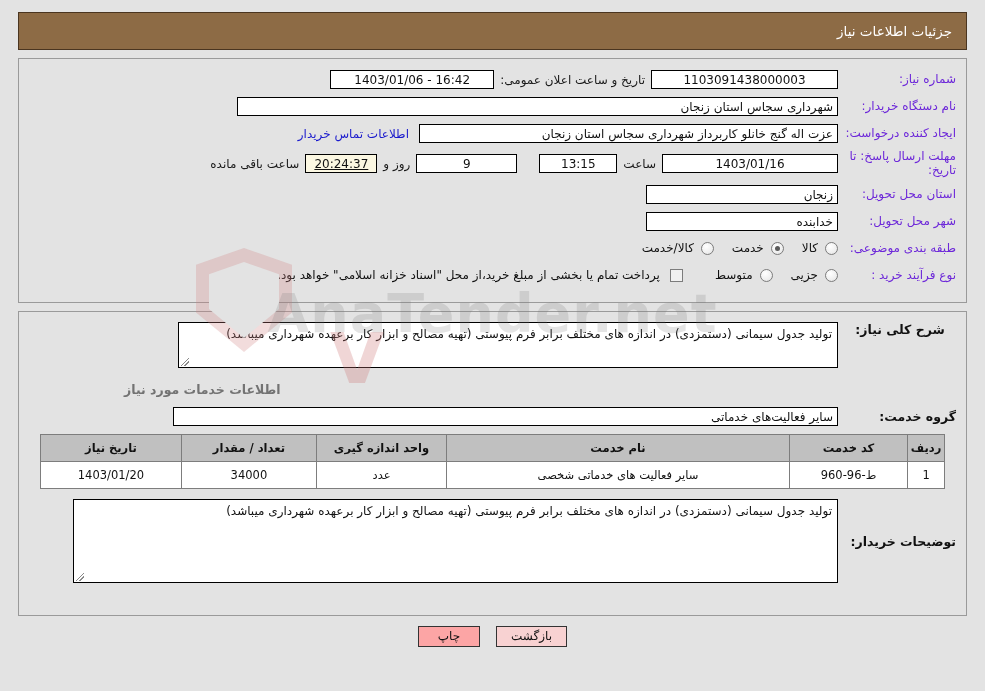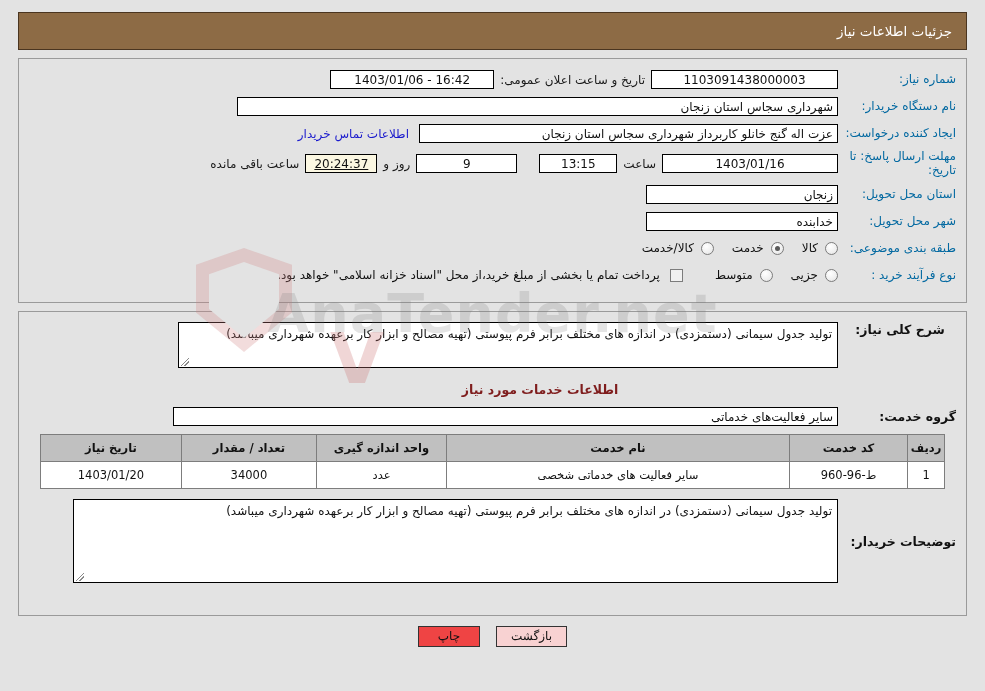--- a/index.html
+++ b/index.html
@@ -53,21 +53,21 @@
     align-items: center;
     justify-content: flex-start;
     margin-bottom: 6px;
     min-height: 21px;
   }
   .lbl {
     width: 118px;
     flex: 0 0 118px;
     text-align: right;
     font-size: 12px;
-    color: #0369a1;
+    color: #6d28d9;
     padding-left: 6px;
     box-sizing: border-box;
     line-height: 1.25;
   }
   .lbl.two-line { line-height: 1.15; }
 
   .fld {
     background: #ffffff;
     border: 1px solid #000;
     height: 19px;
@@ -168,22 +168,22 @@
     background:
       linear-gradient(135deg, transparent 46%, #8a8a8a 46%, #8a8a8a 56%, transparent 56%),
       linear-gradient(135deg, transparent 66%, #8a8a8a 66%, #8a8a8a 76%, transparent 76%);
   }
   .ta-need  { width: 660px; height: 46px; }
   .ta-notes { width: 765px; height: 84px; }
 
   .section-title {
     font-size: 12.5px;
     font-weight: bold;
-    color: #7f1d1d;
-    text-align: center;
+    color: #737373;
+    text-align: left;
     margin: 14px 0 10px 0;
     padding-left: 95px;
   }
   .bold-lbl {
     font-weight: bold;
     font-size: 12.5px;
     white-space: nowrap;
   }
 
   .flexline {
@@ -238,21 +238,21 @@
     height: 21px;
     line-height: 19px;
     min-width: 62px;
     text-align: center;
     font-size: 12px;
     padding: 0 14px;
     box-sizing: border-box;
     cursor: pointer;
     color: #111;
   }
-  .btn-print  { background: #ef4444; }
+  .btn-print  { background: #fca5a5; }
   .btn-back   { background: #f8d2d2; }
 
   
   .watermark {
     position: absolute;
     left: 0; top: 0; right: 0; bottom: 0;
     pointer-events: none;
     overflow: hidden;
     z-index: 5;
   }

